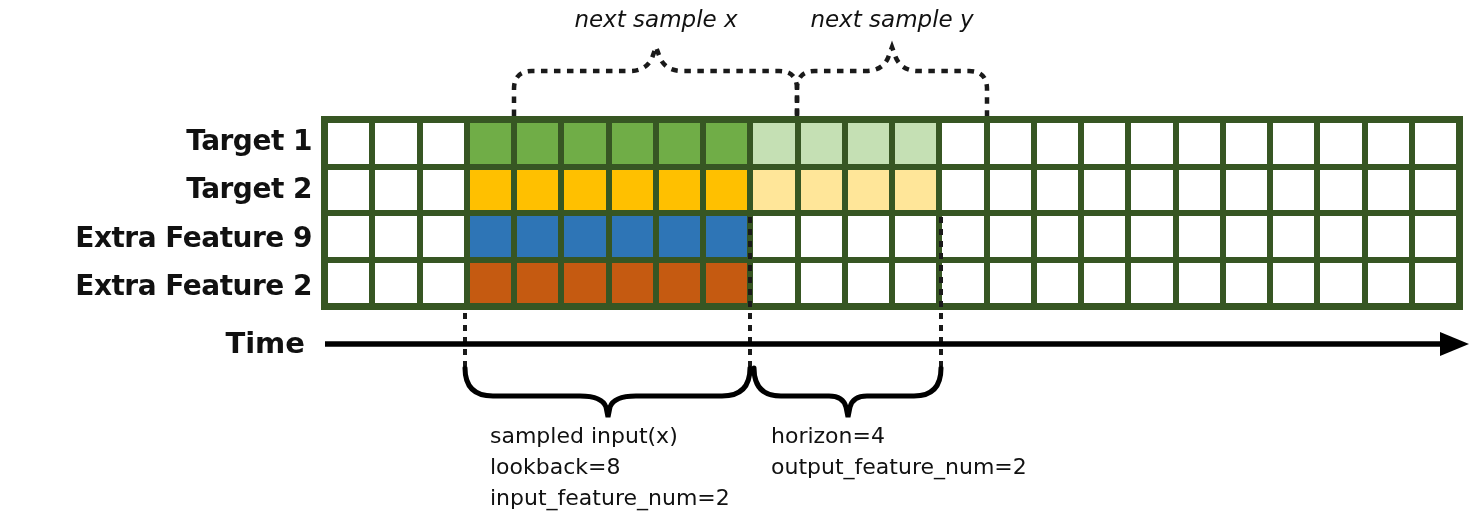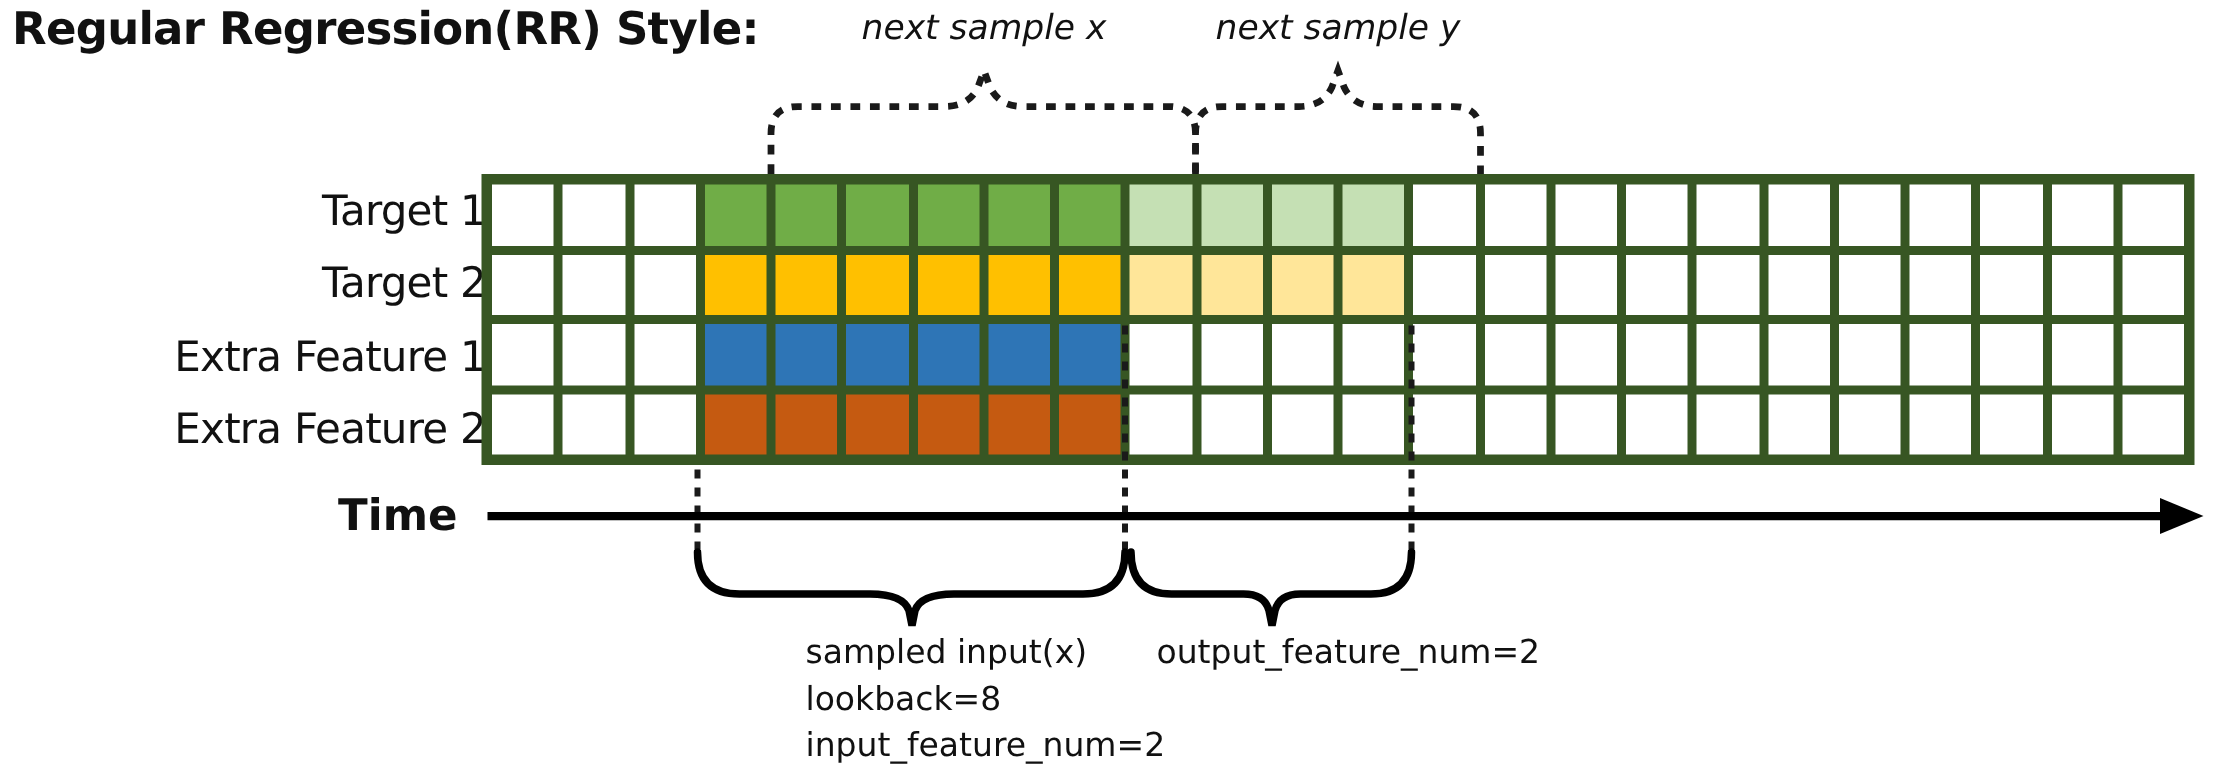--- a/index.html
+++ b/index.html
@@ -12,48 +12,47 @@
 
   .top-label { position: absolute; top: 6px; font-size: 23px; font-style: italic;
                transform: translateX(-50%); white-space: nowrap; }
   #lblx { left: 656px; }
   #lbly { left: 892px; }
 
   .grid { position: absolute; left: 321px; top: 116px; width: 1142px; height: 194px;
           display: grid; grid-template-rows: repeat(4, 1fr); gap: 6px; padding: 7px; }
   .grid > div { width: 100%; height: 100%; }
 
-  .row-label { position: absolute; left: 16px; width: 308px; height: 48.5px;
+  .row-label { position: absolute; left: 4px; width: 308px; height: 48.5px;
                display: flex; align-items: center; justify-content: flex-end;
-               font-size: 28px; font-weight: normal; white-space: nowrap; letter-spacing: -0.5px; }
+               font-size: 28px; font-weight: bold; white-space: nowrap; letter-spacing: -0.5px; }
 
   .time-label { position: absolute; left: 180px; top: 326px; width: 125px;
                 text-align: right; font-size: 29px; font-weight: bold; }
 
   .caption { position: absolute; top: 420px; font-size: 22px; line-height: 31px;
              white-space: nowrap; }
-  #cap-in  { left: 537px; }
+  #cap-in  { left: 490px; }
   #cap-out { left: 771px; }
 
   svg.overlay { position: absolute; left: 0; top: 0; pointer-events: none; }
 </style>
 </head>
 <body>
 
 <div class="stage">
 
-  <div class="title">Regular Regression(RR) Style:</div>
 
   <div class="top-label" id="lblx">next sample x</div>
   <div class="top-label" id="lbly">next sample y</div>
 
   <div>
       <div class="row-label" style="top: 116px;">Target 1</div>
       <div class="row-label" style="top: 164.5px;">Target 2</div>
-      <div class="row-label" style="top: 213px;">Extra Feature 1</div>
+      <div class="row-label" style="top: 213px;">Extra Feature 9</div>
       <div class="row-label" style="top: 261.5px; text-align: center;">Extra Feature 2</div>
     </div>
 
   <div class="grid" style="background: rgb(55, 86, 35); grid-template-columns: repeat(24, 1fr);">
       <div style="background: rgb(255, 255, 255);"></div>
       <div style="background: rgb(255, 255, 255);"></div>
       <div style="background: rgb(255, 255, 255);"></div>
       <div style="background: rgb(112, 173, 71);"></div>
       <div style="background: rgb(112, 173, 71);"></div>
       <div style="background: rgb(112, 173, 71);"></div>
@@ -166,16 +165,17 @@
     <path d="M 465 368 Q 465 396 493 396 L 580 396 Q 602 396 606 407 L 608 417 L 610 407 Q 614 396 636 396 L 722 396 Q 750 396 750 368" fill="none" stroke="#000" stroke-width="5" stroke-linecap="round"></path>
     <path d="M 754 368 Q 754 396 781 396 L 829 396 Q 843 396 846 407 L 848 417 L 850 407 Q 853 396 867 396 L 914 396 Q 941 396 941 368" fill="none" stroke="#000" stroke-width="5" stroke-linecap="round"></path>
   </svg>
 
   <div class="caption" id="cap-in">
     <div>sampled input(x)</div>
     <div>lookback=8</div>
     <div>input_feature_num=2</div>
   </div>
   <div class="caption" id="cap-out">
+    <div>horizon=4</div>
     <div>output_feature_num=2</div>
   </div>
 
 </div>
 
 </body></html>

